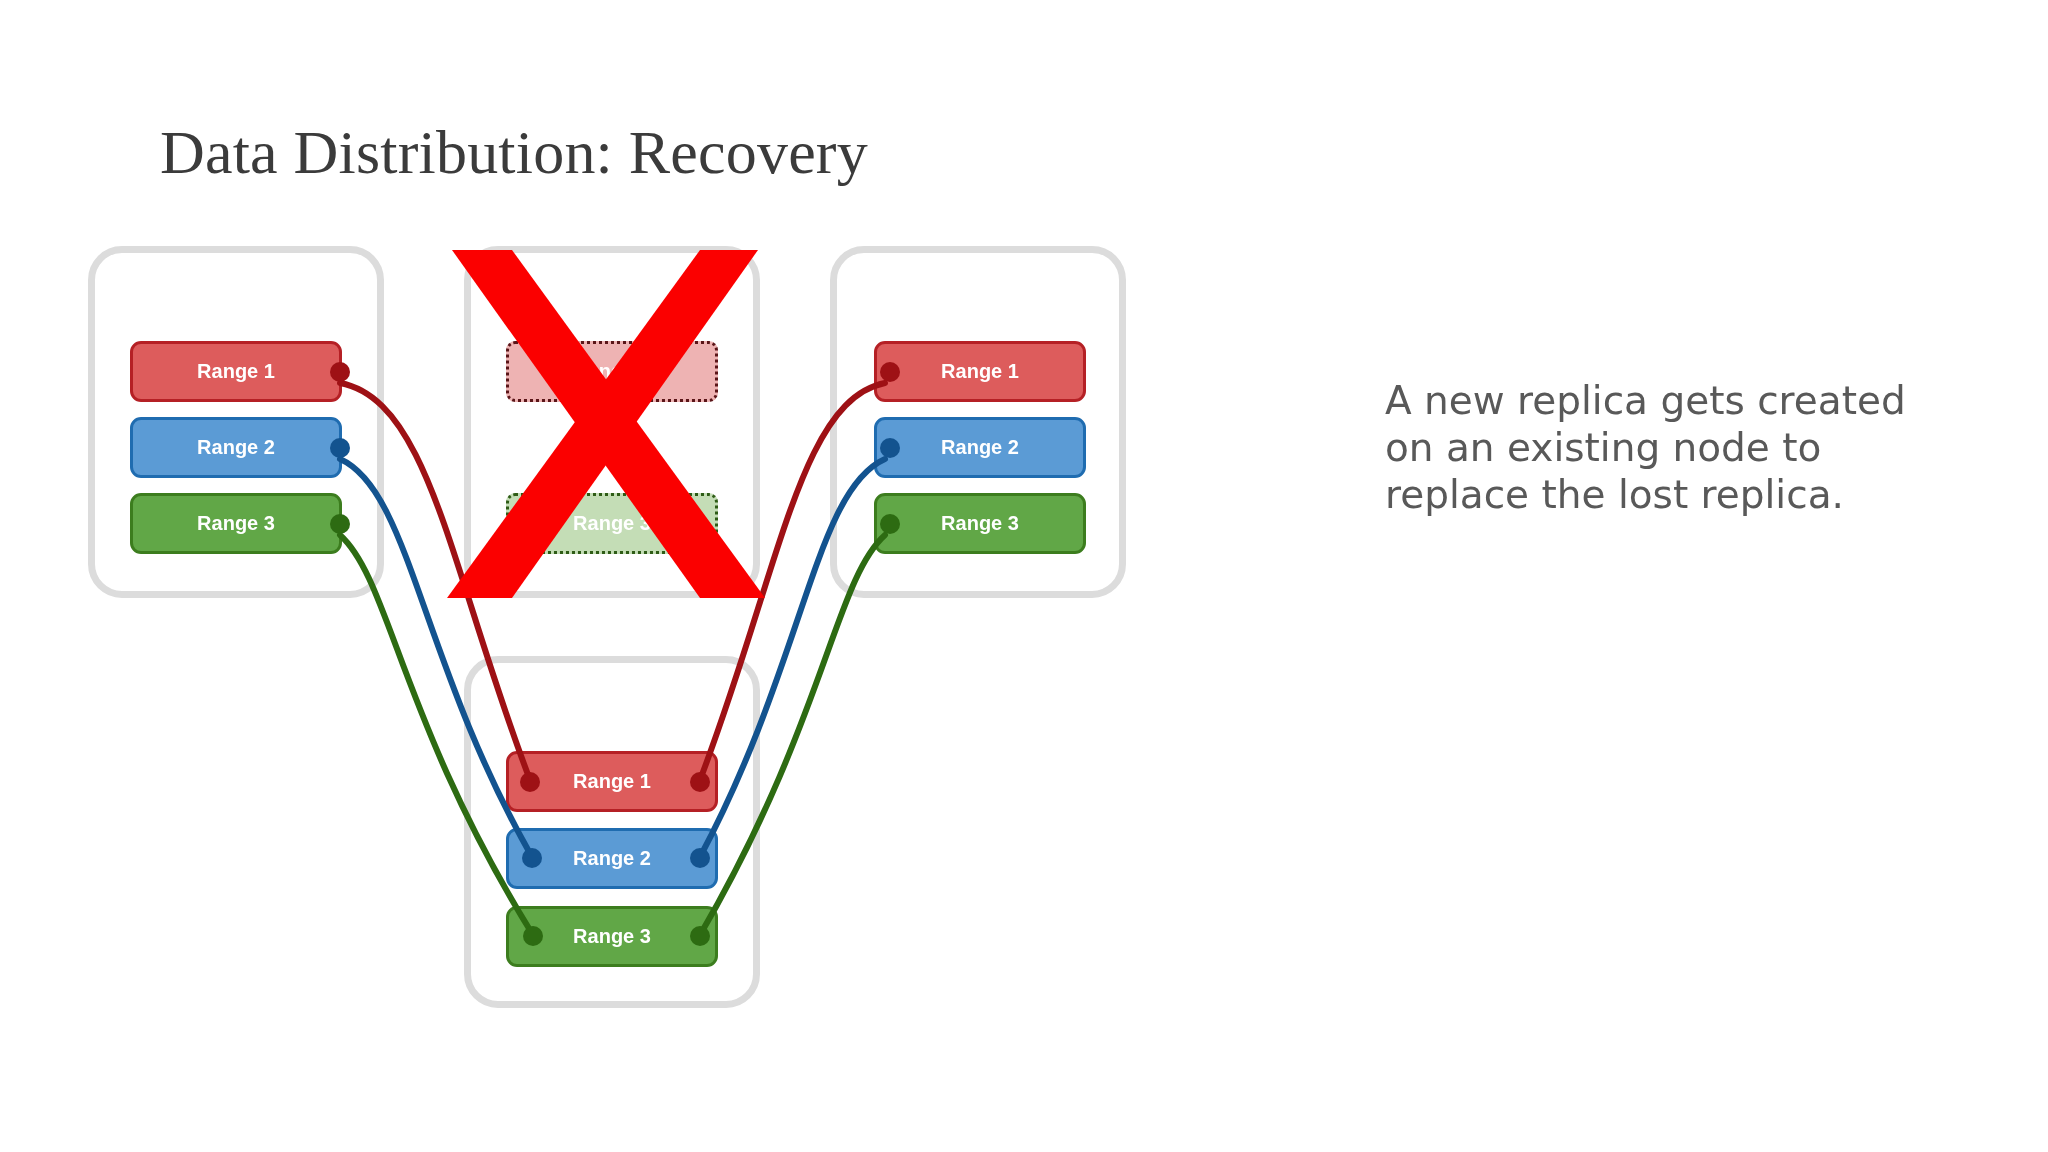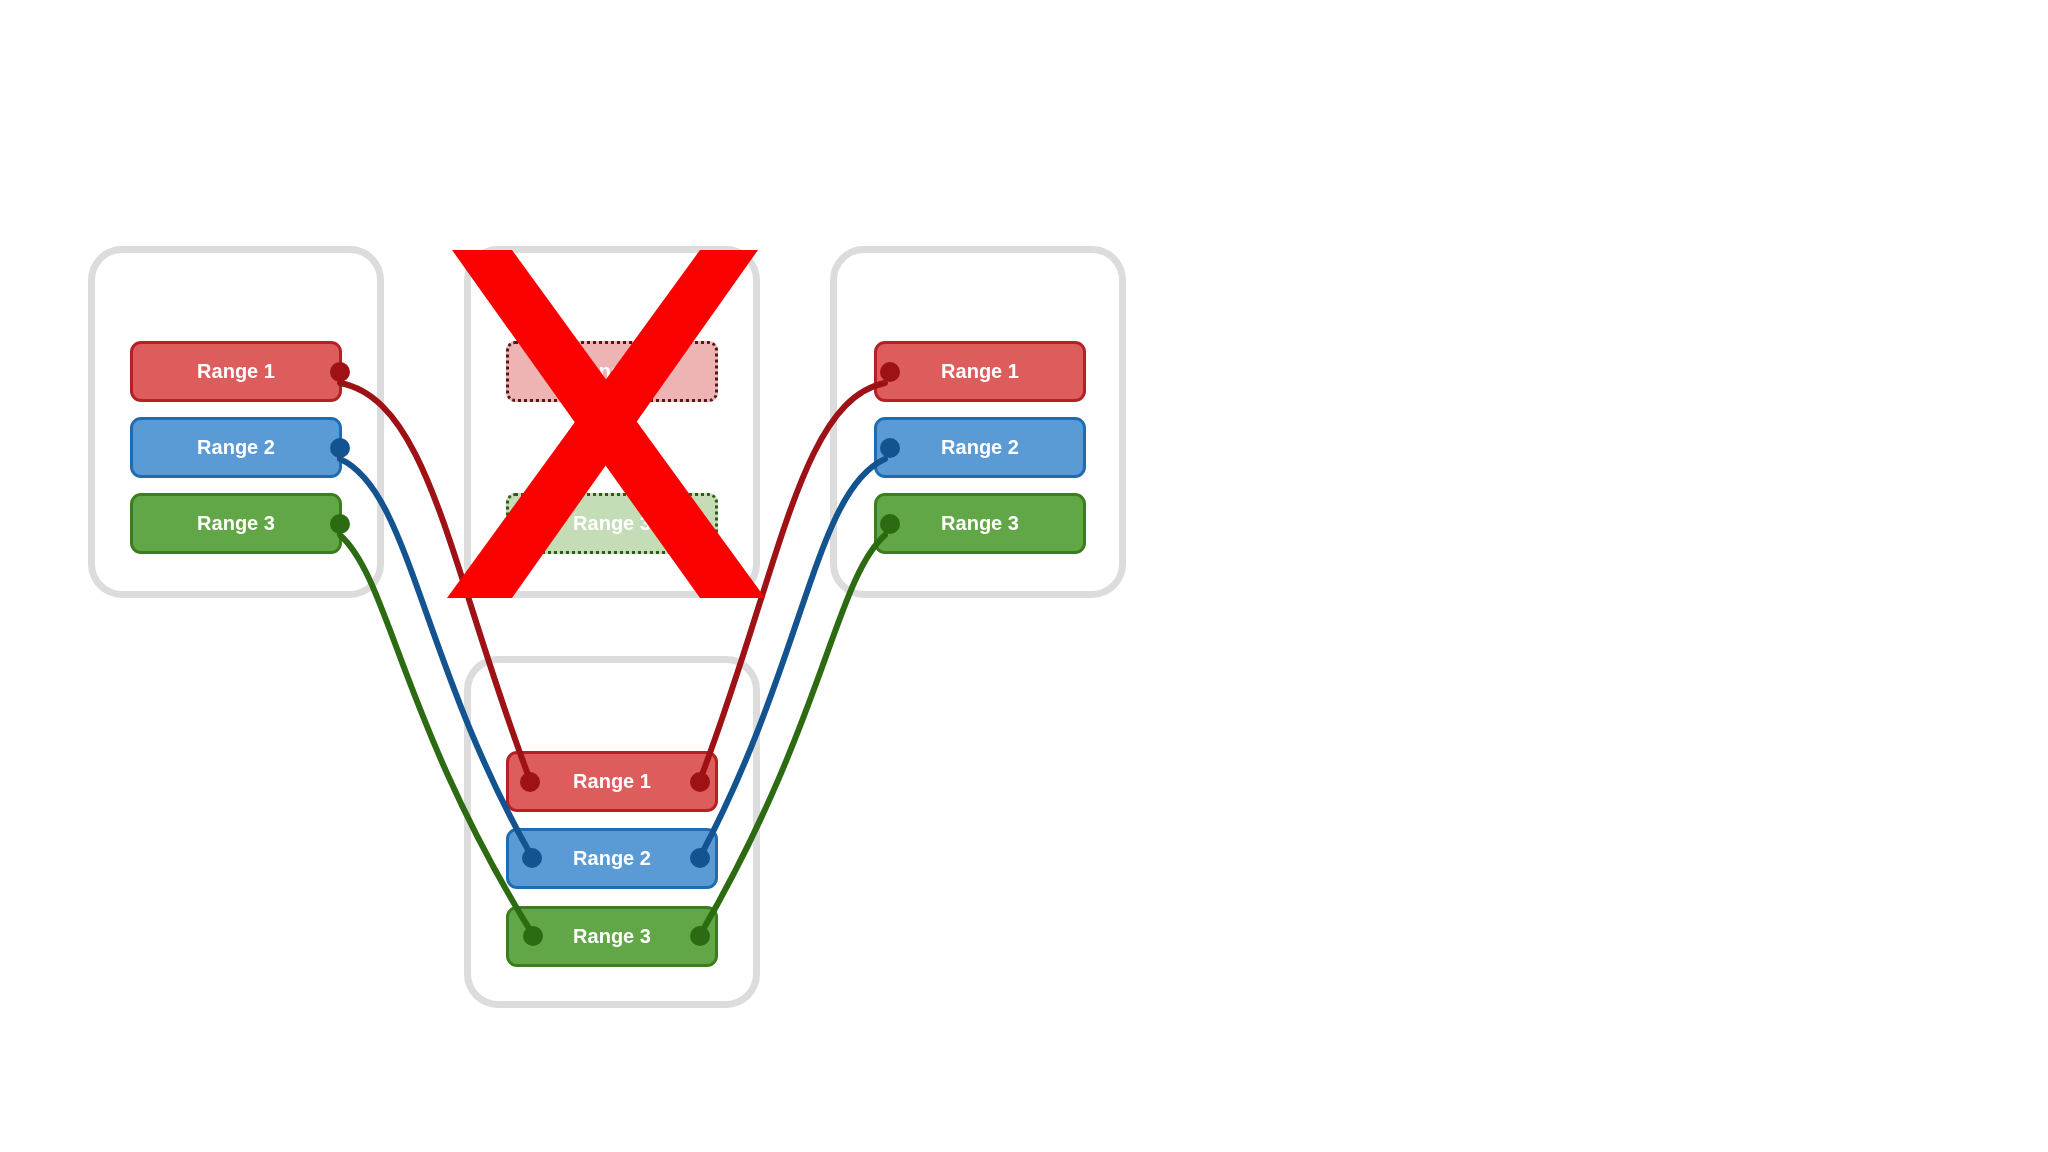--- a/index.html
+++ b/index.html
@@ -137,20 +137,21 @@
     line-height: 1.2;
     color: #595959;
     font-weight: 400;
   }
 </style>
 </head>
 <body>
 
 <div id="slide">
 
+  <div id="slide-title">Data Distribution: Recovery</div>
 
   <div id="diagram">
 
     <svg id="wires" viewBox="0 0 1300 1152" preserveAspectRatio="none">
       <g fill="none" stroke-width="6" stroke-linecap="round">
 
         <path d="M 340 383 C 430 400 450 570 530 780" stroke="#9e1115"></path>
 
         <path d="M 340 459 C 410 490 420 660 532 857" stroke="#13538f"></path>
 
@@ -238,14 +239,15 @@
 
     <svg id="cross" viewBox="0 0 1300 1152" preserveAspectRatio="none">
       <g fill="#fb0000">
         <polygon points="452,250 512,250 765,598 700,598"></polygon>
         <polygon points="758,250 700,250 447,598 512,598"></polygon>
       </g>
     </svg>
 
   </div>
 
+  <div id="caption">A new replica gets created on an existing node to replace the lost replica.</div>
 
 </div>
 
 </body></html>

